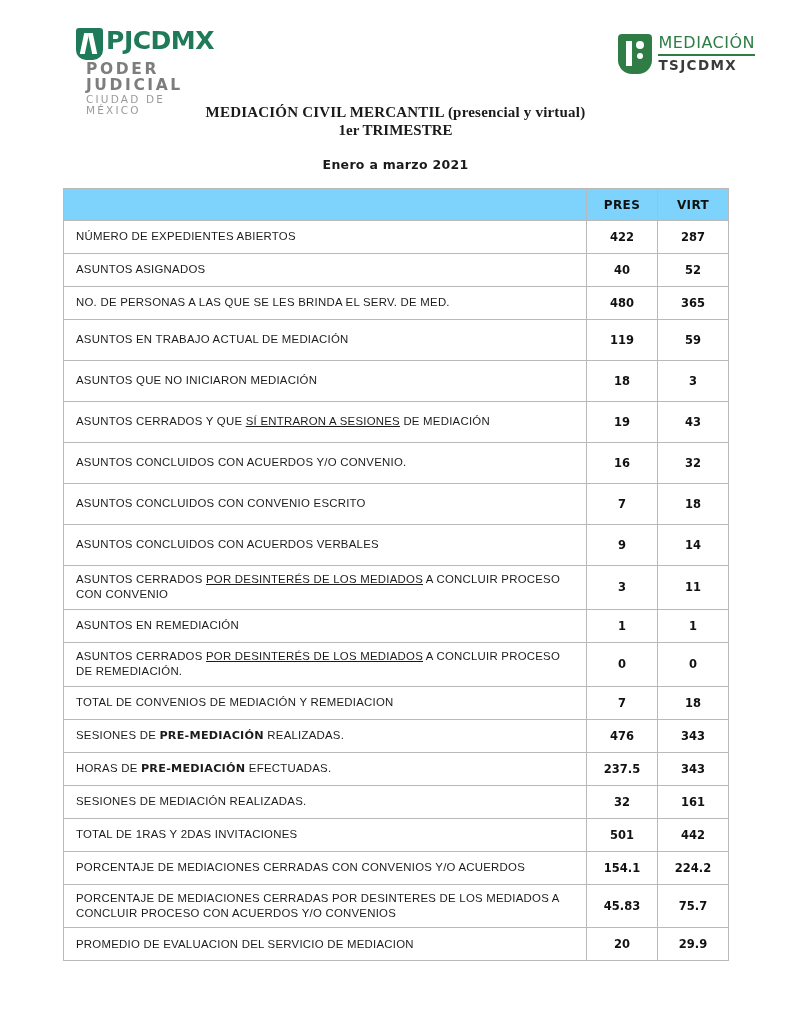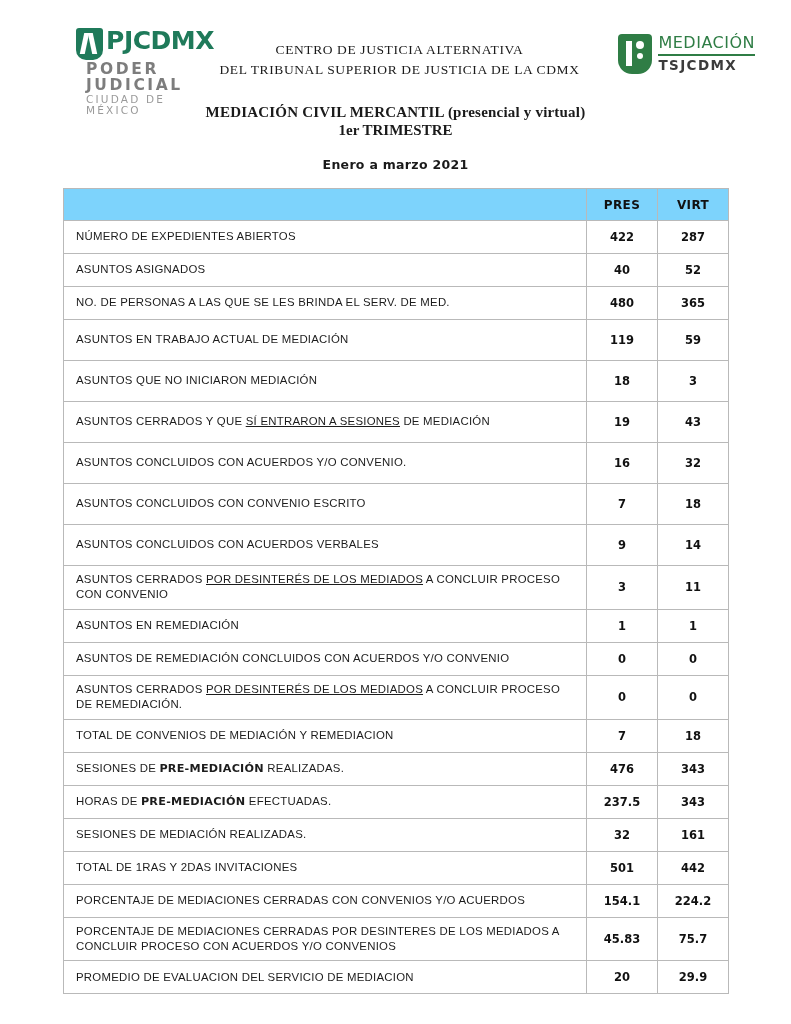--- a/index.html
+++ b/index.html
@@ -229,24 +229,20 @@
 
     <div class="logo-left">
       <div class="pj-row">
         <div class="pj-shield"></div>
         <div class="pj-title">PJCDMX</div>
       </div>
       <div class="pj-sub1">PODER JUDICIAL</div>
       <div class="pj-sub2">CIUDAD DE MÉXICO</div>
     </div>
 
-    <div class="header-center">
-      <div class="hc-line">CENTRO DE JUSTICIA ALTERNATIVA</div>
-      <div class="hc-line">DEL TRIBUNAL SUPERIOR DE JUSTICIA DE LA CDMX</div>
-    </div>
 
     <div class="logo-right">
       <div class="med-shield"></div>
       <div class="med-text">
         <div class="med-t1">MEDIACIÓN</div>
         <div class="med-rule"></div>
         <div class="med-t2">TSJCDMX</div>
       </div>
     </div>
   </div>
@@ -320,25 +316,20 @@
         <tr class="tall">
           <td class="label">ASUNTOS CERRADOS <span class="u">POR DESINTERÉS DE LOS MEDIADOS</span> A CONCLUIR PROCESO CON CONVENIO</td>
           <td class="num">3</td>
           <td class="num">11</td>
         </tr>
         <tr class="std">
           <td class="label">ASUNTOS EN REMEDIACIÓN</td>
           <td class="num">1</td>
           <td class="num">1</td>
         </tr>
-        <tr class="std">
-          <td class="label">ASUNTOS DE REMEDIACIÓN CONCLUIDOS CON ACUERDOS Y/O CONVENIO</td>
-          <td class="num">0</td>
-          <td class="num">0</td>
-        </tr>
         <tr class="tall">
           <td class="label">ASUNTOS CERRADOS <span class="u">POR DESINTERÉS DE LOS MEDIADOS</span> A CONCLUIR PROCESO DE REMEDIACIÓN.</td>
           <td class="num">0</td>
           <td class="num">0</td>
         </tr>
         <tr class="std">
           <td class="label">TOTAL DE CONVENIOS DE MEDIACIÓN Y REMEDIACION</td>
           <td class="num">7</td>
           <td class="num">18</td>
         </tr>

